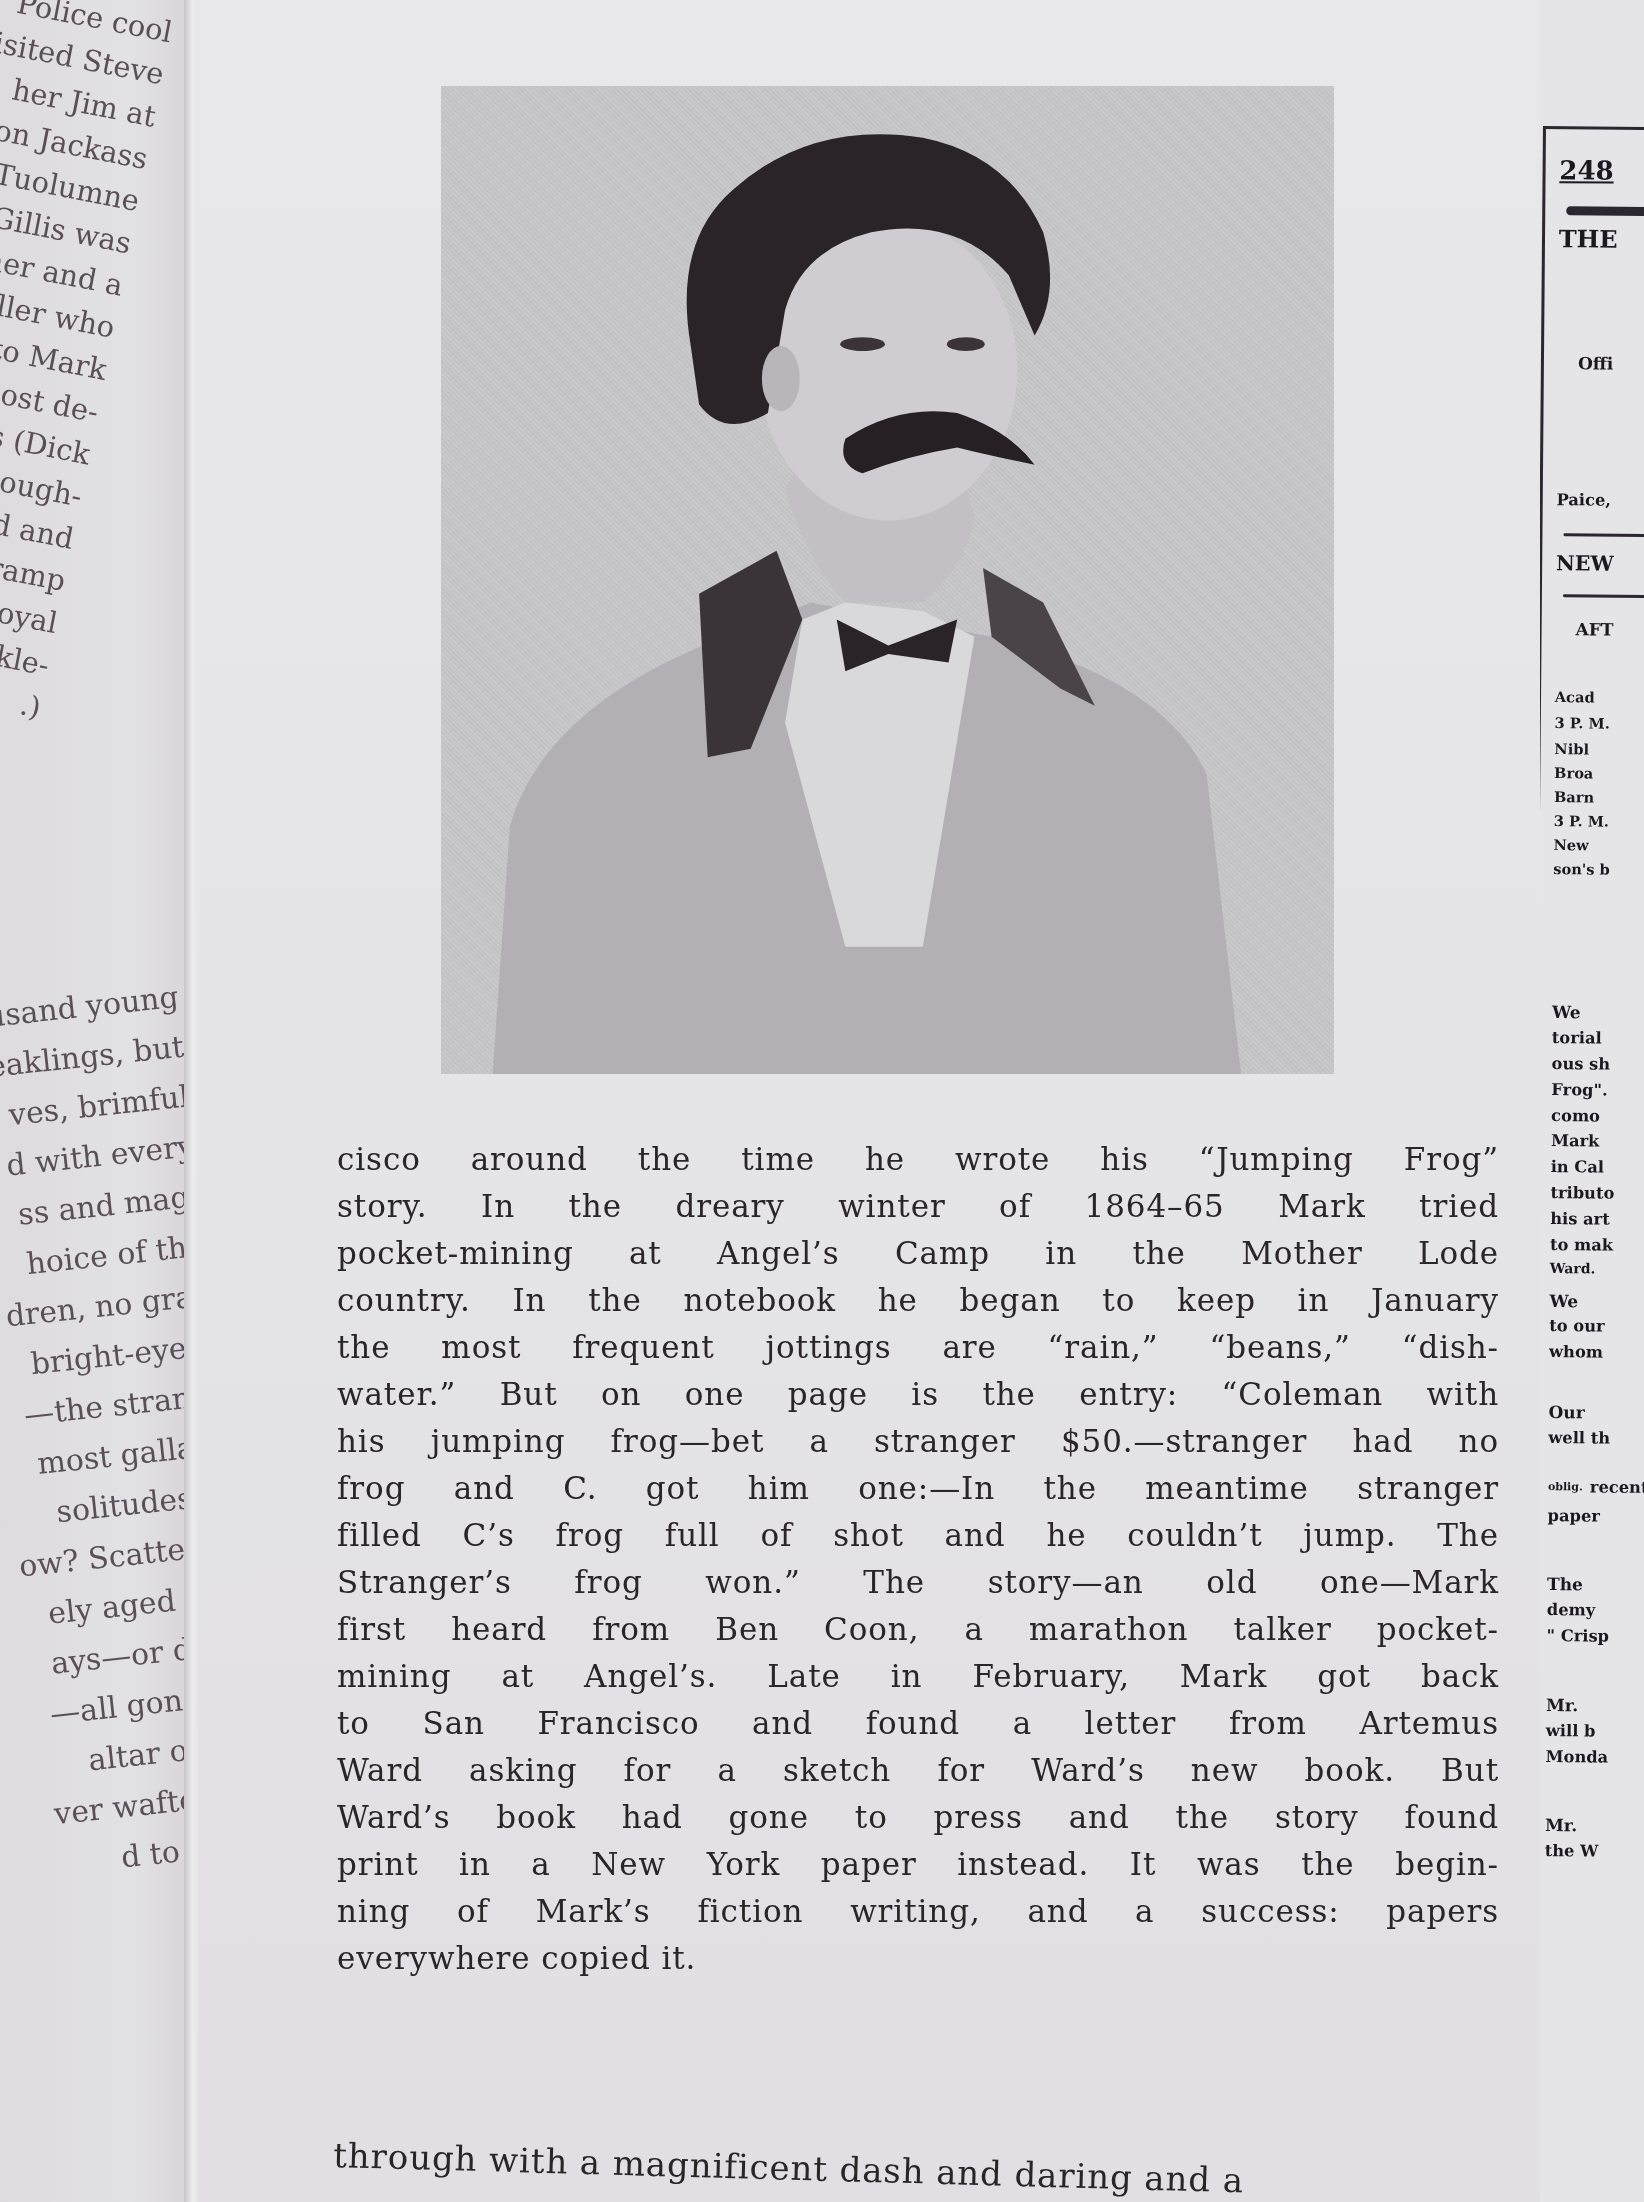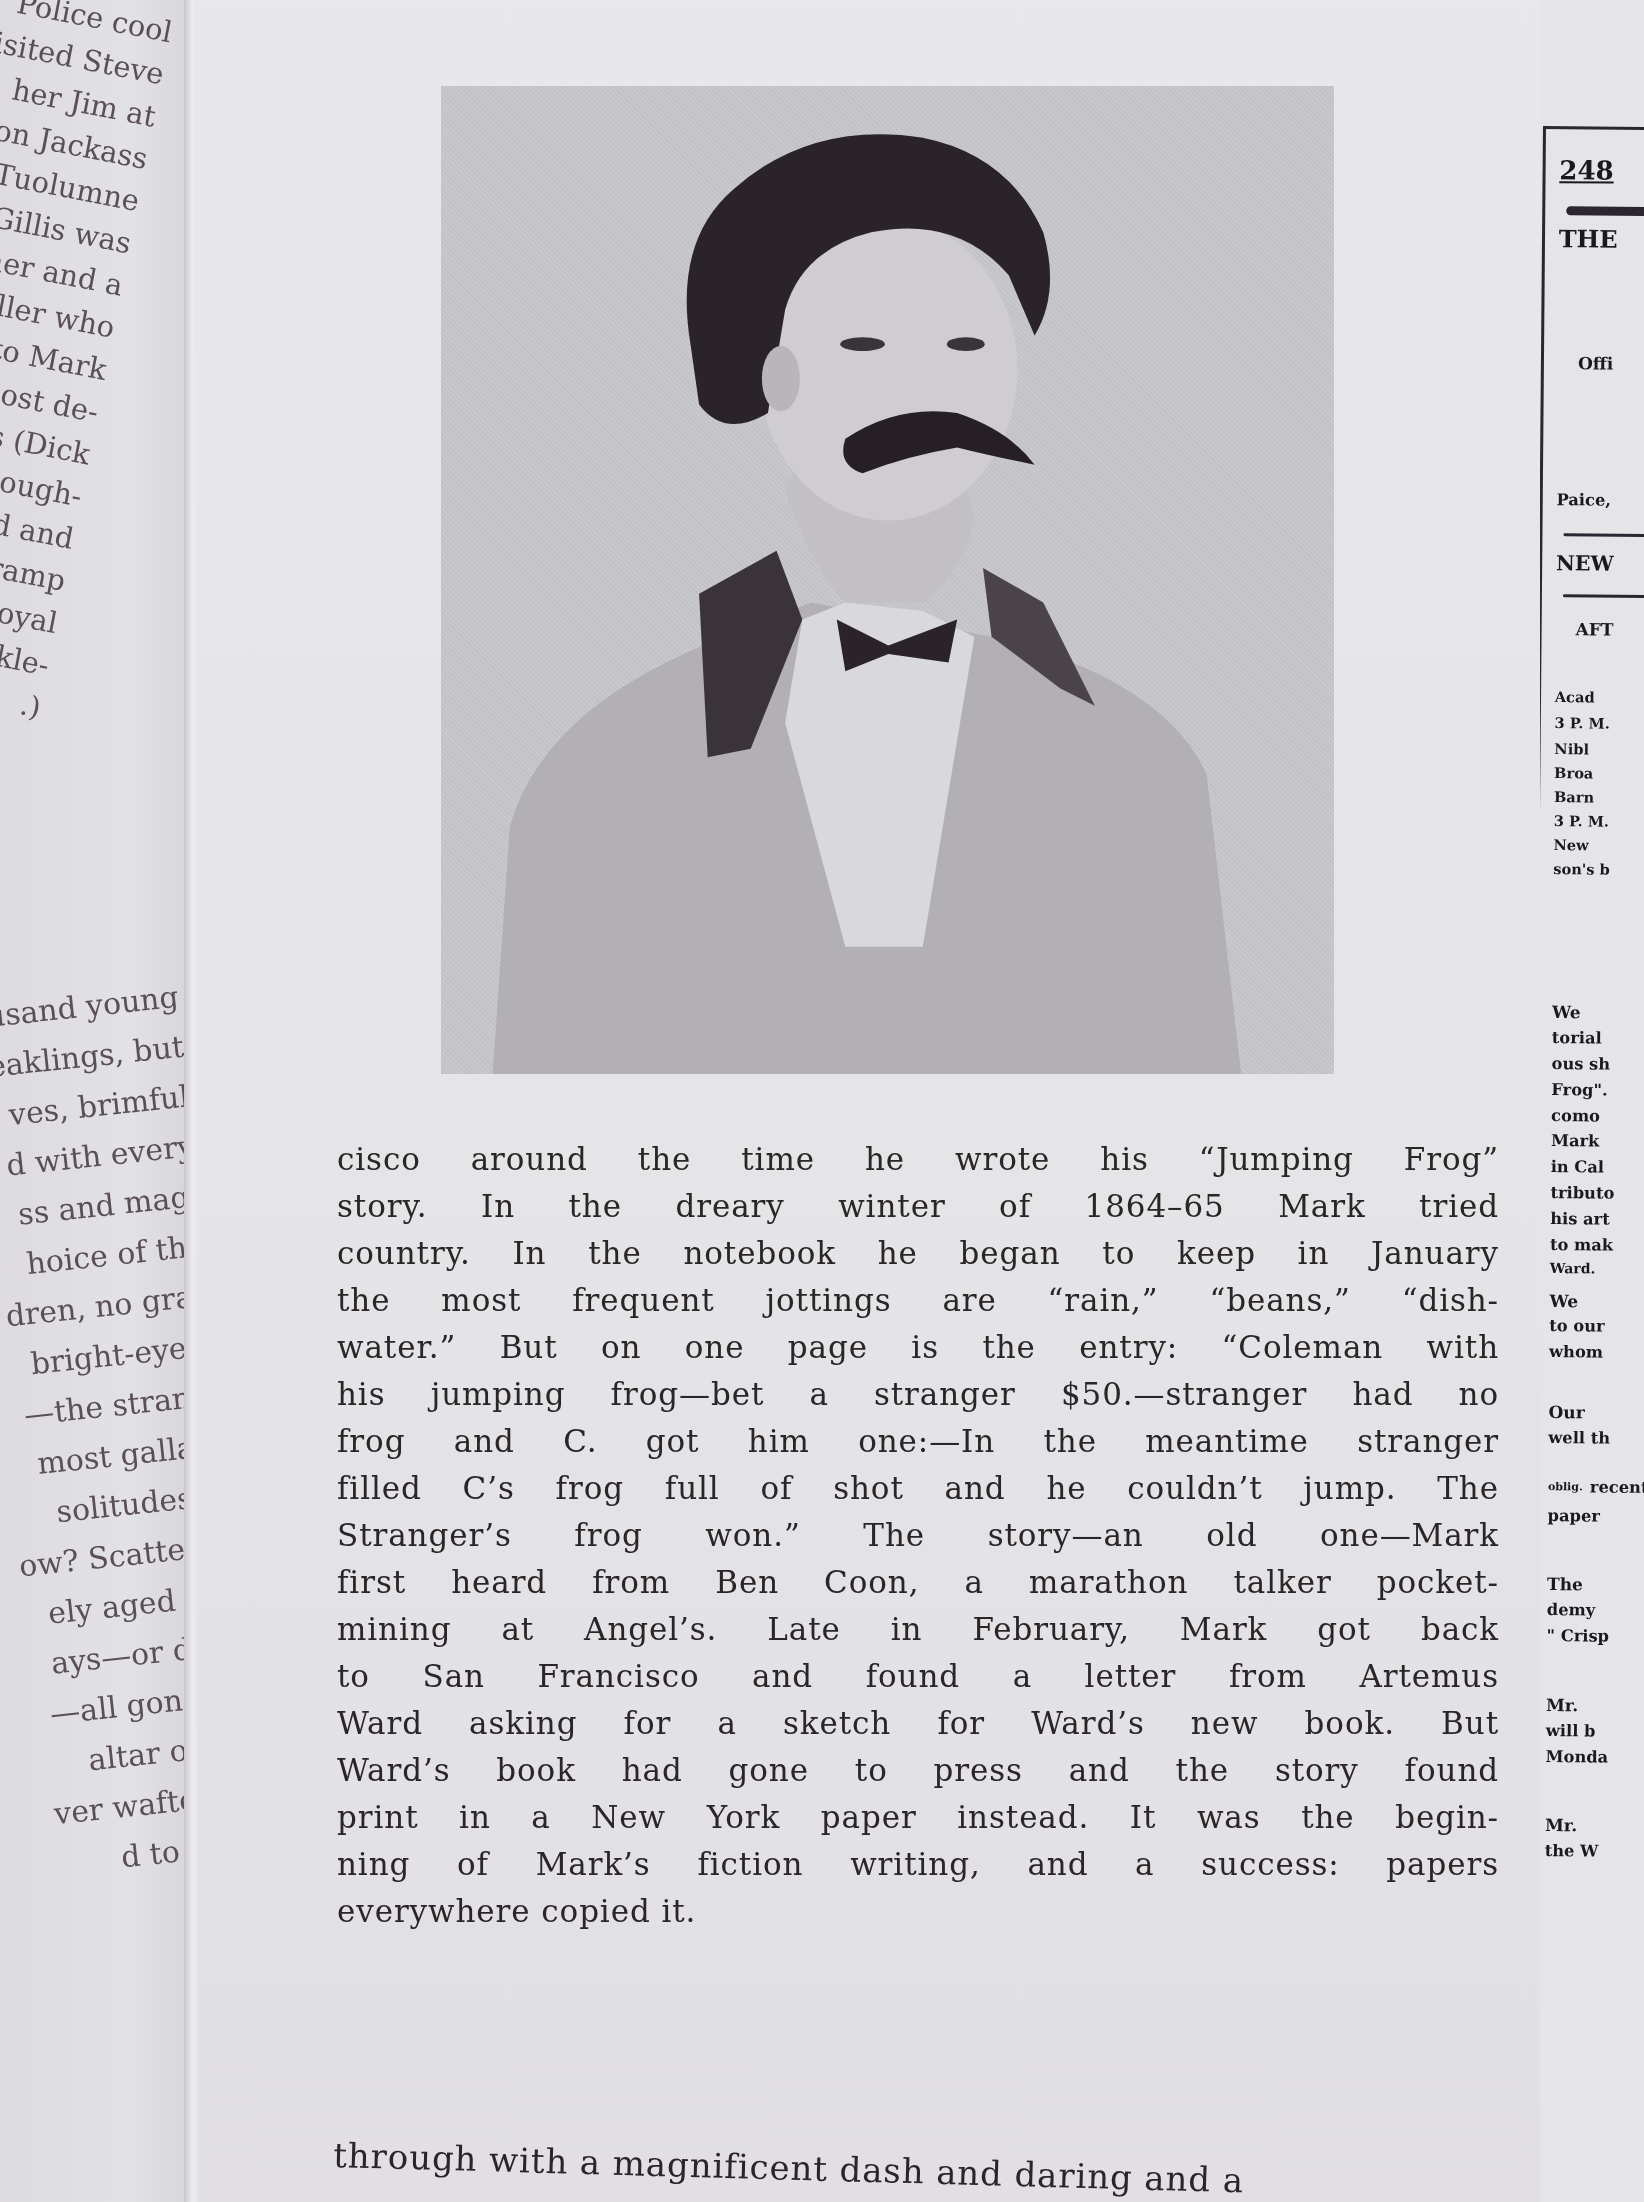--- a/index.html
+++ b/index.html
@@ -134,20 +134,21 @@
       <ellipse cx="490" cy="300" rx="26" ry="8" fill="#3a3438"></ellipse>
       <ellipse cx="610" cy="300" rx="22" ry="8" fill="#3a3438"></ellipse>
 
       <path d="M470 410 Q530 370 600 380 Q660 400 690 440 Q640 430 600 420 Q540 430 490 450 Q460 440 470 410 Z" fill="#262024"></path>
     </svg>
   </div>
 
   <div class="caption" id="caption">
       <span class="ln">cisco around the time he wrote his “Jumping Frog”</span>
       <span class="ln">story. In the dreary winter of 1864–65 Mark tried</span>
+      <span class="ln">pocket-mining at Angel’s Camp in the Mother Lode</span>
       <span class="ln">country. In the notebook he began to keep in January</span>
       <span class="ln">the most frequent jottings are “rain,” “beans,” “dish-</span>
       <span class="ln">water.” But on one page is the entry: “Coleman with</span>
       <span class="ln">his jumping frog—bet a stranger $50.—stranger had no</span>
       <span class="ln">frog and C. got him one:—In the meantime stranger</span>
       <span class="ln">filled C’s frog full of shot and he couldn’t jump. The</span>
       <span class="ln">Stranger’s frog won.” The story—an old one—Mark</span>
       <span class="ln">first heard from Ben Coon, a marathon talker pocket-</span>
       <span class="ln">mining at Angel’s. Late in February, Mark got back</span>
       <span class="ln">to San Francisco and found a letter from Artemus</span>

